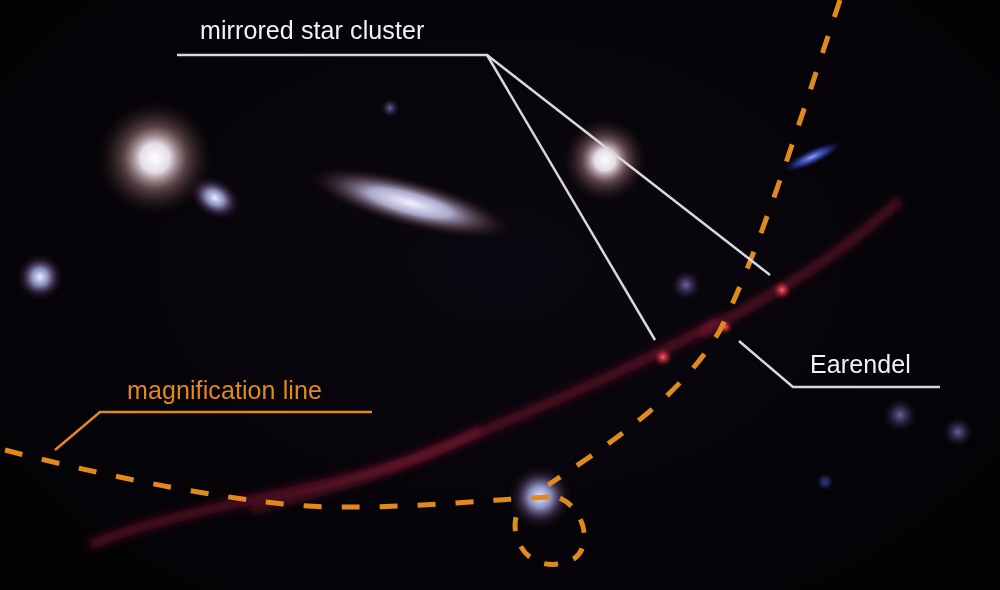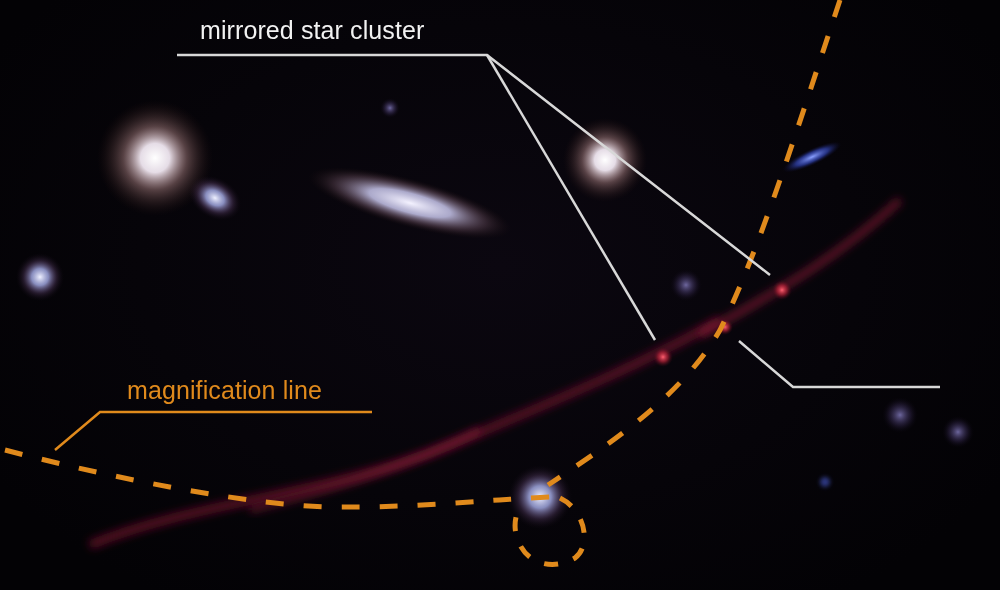--- a/index.html
+++ b/index.html
@@ -122,14 +122,15 @@
 
     <polyline points="739,341 793,387 940,387" fill="none" stroke="#d8d8d8" stroke-width="2.5"></polyline>
 
     <polyline points="55,450 100,412 372,412" fill="none" stroke="#e08a1c" stroke-width="2.5"></polyline>
   </svg>
 
   <div class="label label-orange" style="left:127px; top:378px;">magnification line</div>
 
   <div class="label label-white" style="left:200px; top:18px;">mirrored star cluster</div>
 
+  <div class="label label-white" style="left:810px; top:352px;">Earendel</div>
 
 </div>
 
 </body></html>

